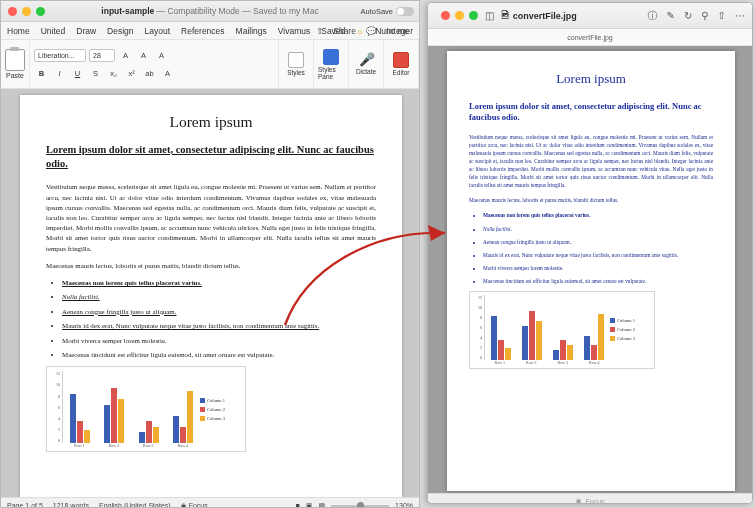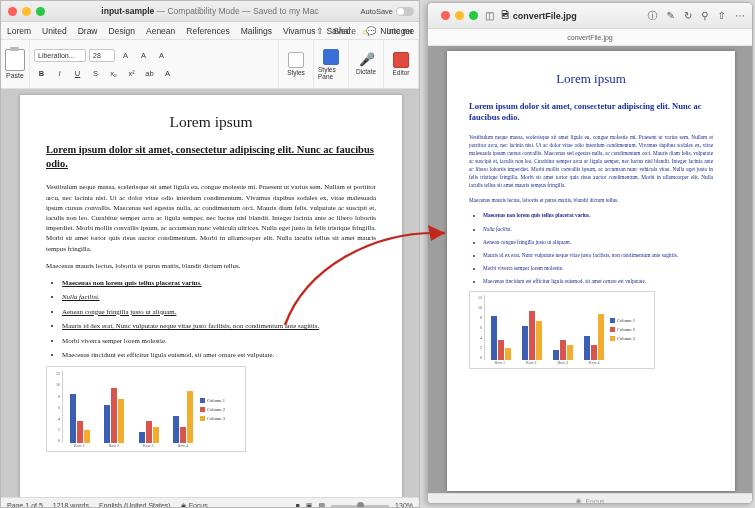--- a/index.html
+++ b/index.html
@@ -174,25 +174,25 @@
       <span class="meta">— Compatibility Mode —</span>
       <span class="meta">Saved to my Mac</span>
     </div>
     <div class="autosave">
       <span>AutoSave</span>
       <span class="toggle"></span>
     </div>
   </div>
 
   <div class="menubar">
-    <span class="menu-item">Lorem</span>
+    <span class="menu-item">Home</span>
     <span class="menu-item">United</span>
     <span class="menu-item">Draw</span>
     <span class="menu-item">Design</span>
-    <span class="menu-item">Aenean</span>
+    <span class="menu-item">Layout</span>
     <span class="menu-item">References</span>
     <span class="menu-item">Mailings</span>
     <span class="menu-item">Vivamus</span>
     <span class="menu-item">Saved</span>
     <span class="menu-item bulb">☼</span>
     <span class="menu-item">Nunc me</span>
     <span class="right">
       <span>⇧</span>
       <span>Share</span>
       <span>💬</span>

